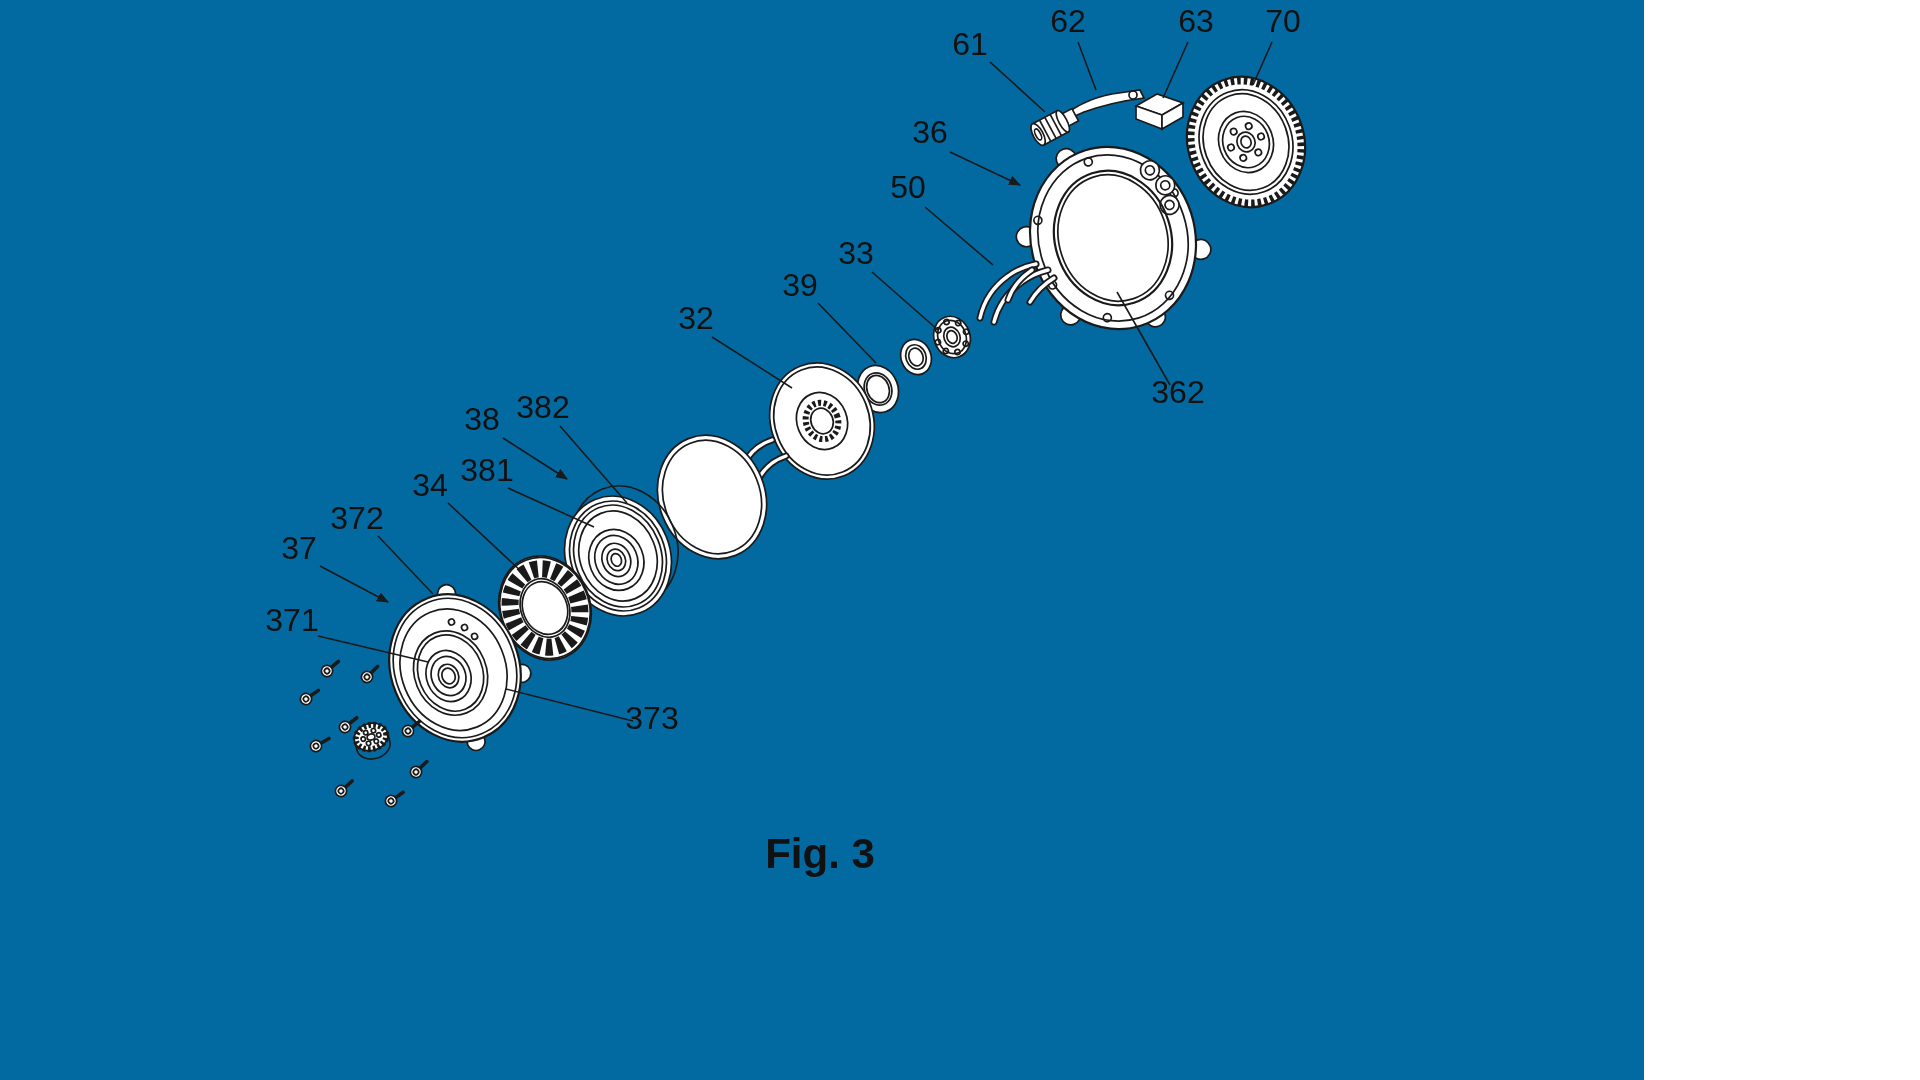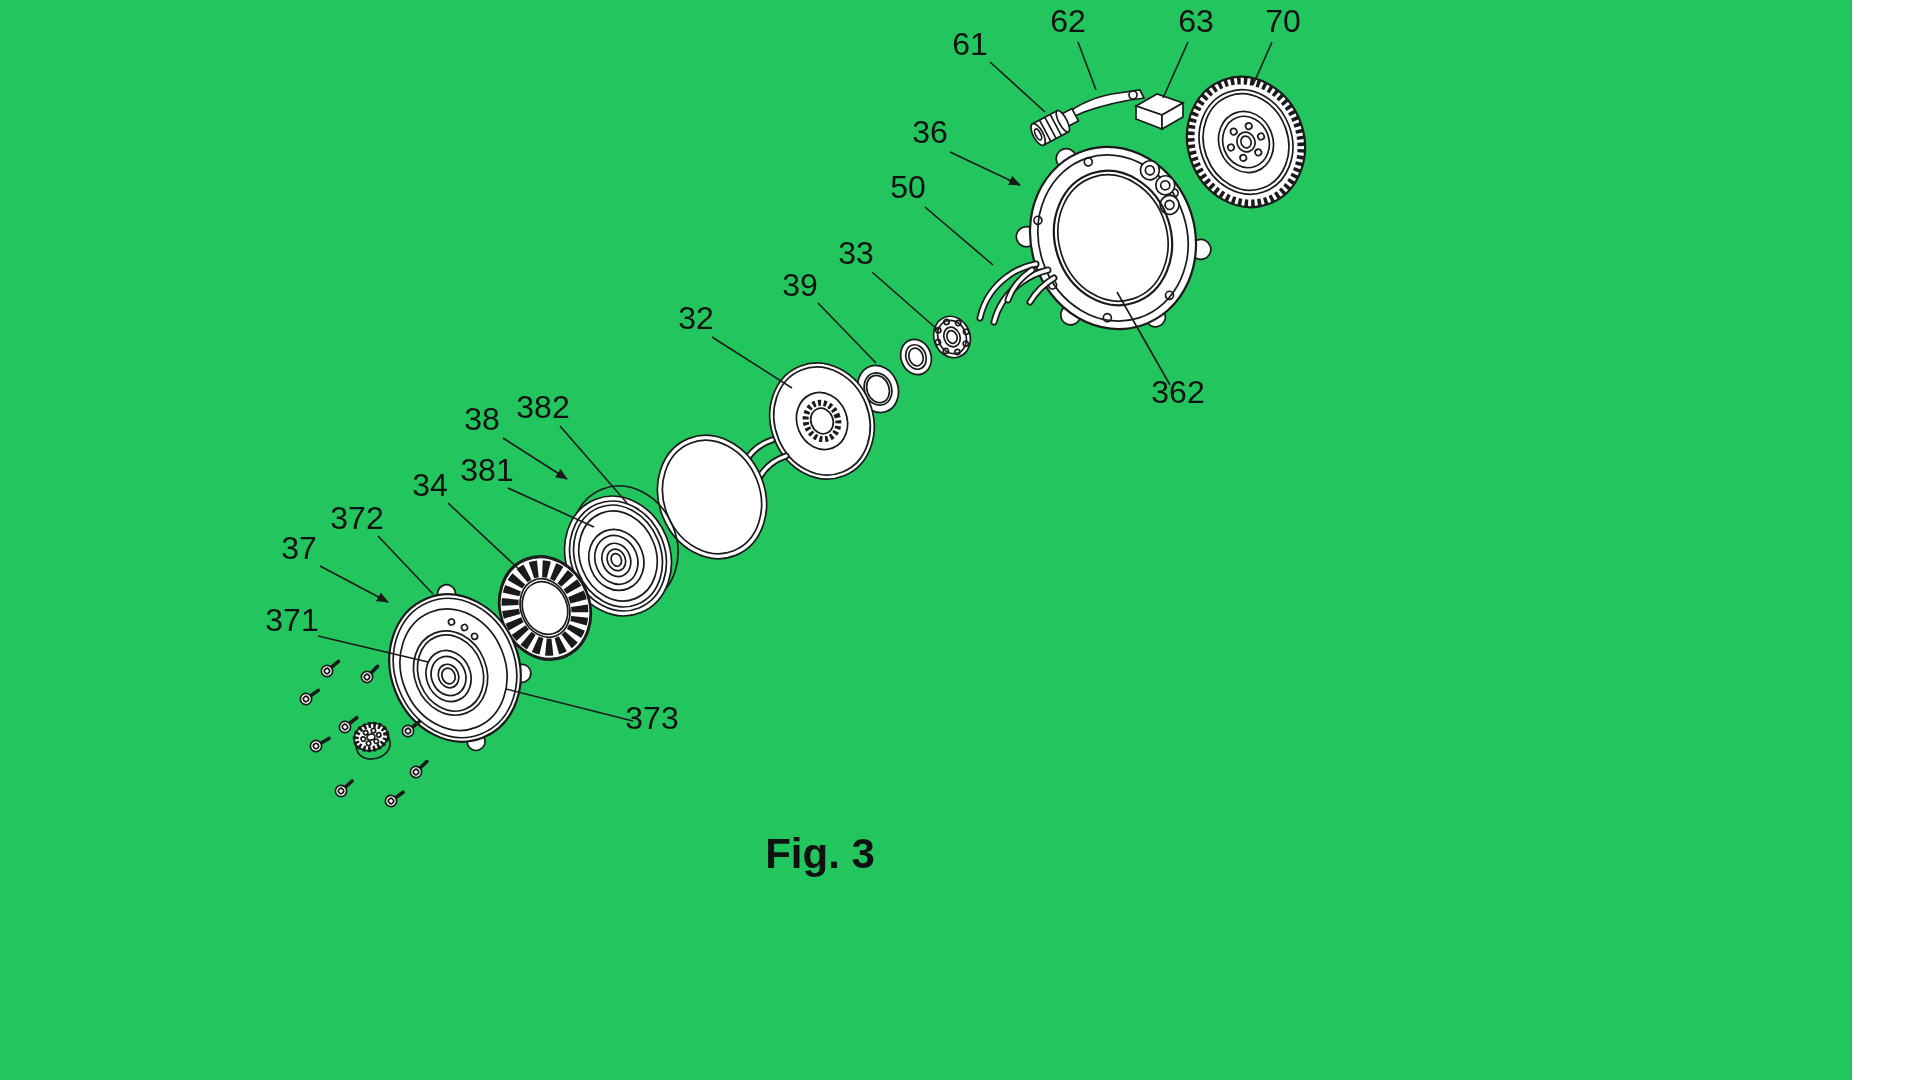--- a/index.html
+++ b/index.html
@@ -1,16 +1,16 @@
 <!DOCTYPE html>
 <html><head>
 <meta charset="utf-8">
 <style>
   html,body{margin:0;padding:0;background:#ffffff;width:1920px;height:1080px;overflow:hidden;}
-  .stage{position:relative;width:1852px;height:1080px;background:#22c55e;font-family:"Liberation Sans",sans-serif;}
+  .stage{position:relative;width:1644px;height:1080px;background:#0369a1;font-family:"Liberation Sans",sans-serif;}
   svg{position:absolute;left:0;top:0;}
   .ln{fill:none;stroke:#1a1a1a;stroke-width:1.7;}
   .ln2{fill:none;stroke:#1a1a1a;stroke-width:2.2;}
   .fw{fill:#ffffff;stroke:#1a1a1a;stroke-width:1.7;}
   .fw2{fill:#ffffff;stroke:#1a1a1a;stroke-width:2.2;}
   .tooth{fill:none;stroke:#1a1a1a;stroke-linecap:butt;}
   .tube-o{fill:none;stroke:#1a1a1a;stroke-width:7;stroke-linecap:round;}
   .tube-i{fill:none;stroke:#ffffff;stroke-width:3.4;stroke-linecap:round;}
   .leader{fill:none;stroke:#1a1a1a;stroke-width:1.6;}
   .lbl{font-family:"Liberation Sans",sans-serif;font-size:32px;fill:#111111;}

